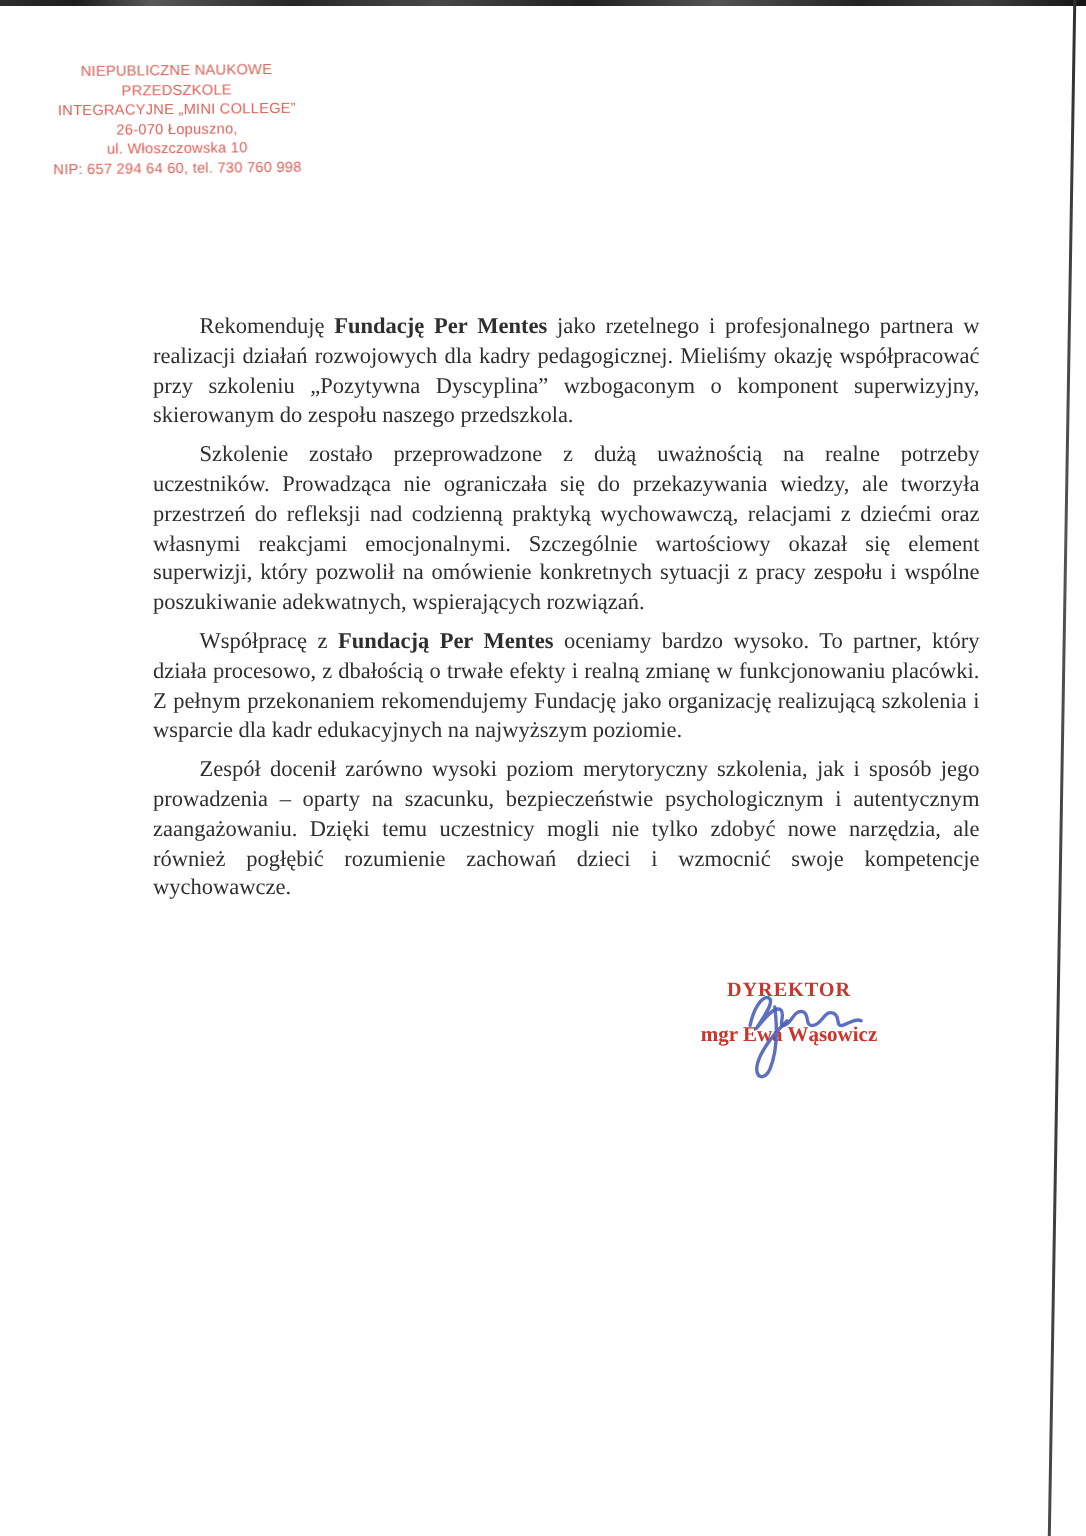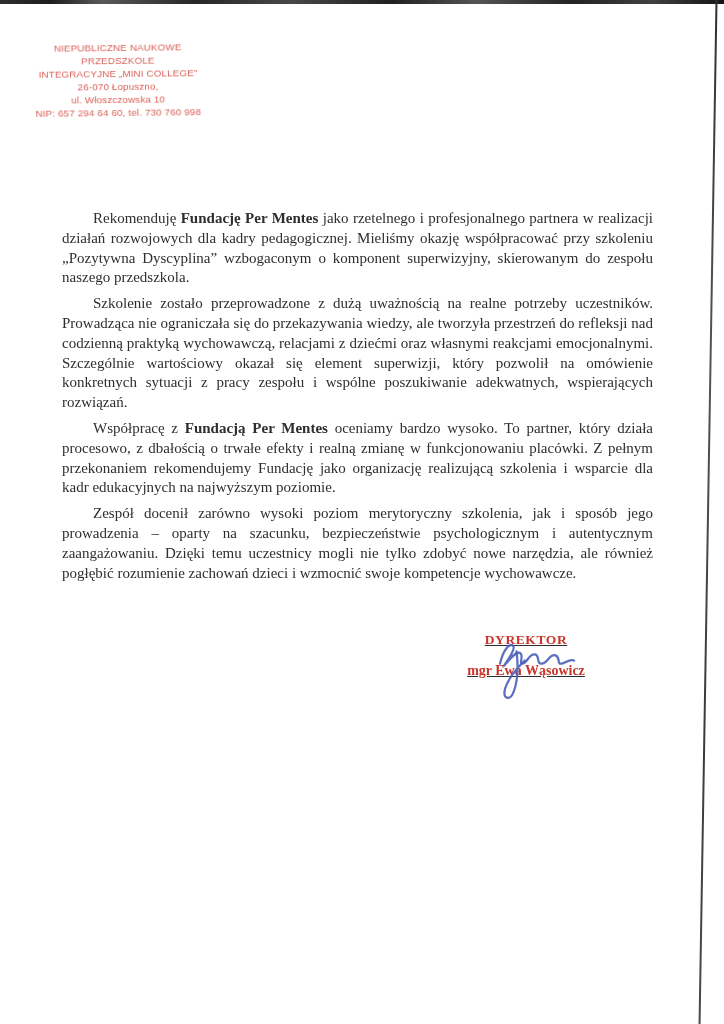--- a/index.html
+++ b/index.html
@@ -42,32 +42,32 @@
     letter-spacing:.15px;
     transform:rotate(-.6deg);
     filter:blur(.2px);
   }
 
   
   .letter-body{
     padding:209px 71px 0 62px;
     font-size:15px;line-height:19.8px;
     text-align:justify;
+    margin-left:40px;
   }
   .letter-body p{margin:0 0 6px 0;text-indent:31px;}
   .letter-body strong{font-weight:bold;}
 
   
   .sig-block{
     position:relative;
     width:210px;
     margin:48px 22px 0 auto;
     text-align:center;
     text-indent:0;
-    text-decoration:underline;
   }
   .sig-title{
     font-size:13.5px;font-weight:bold;letter-spacing:.6px;
     color:var(--signature-red);
     line-height:18px;
   }
   .sig-name{
     font-size:14px;font-weight:bold;
     color:var(--signature-red);
     margin-top:13px;line-height:17px;

